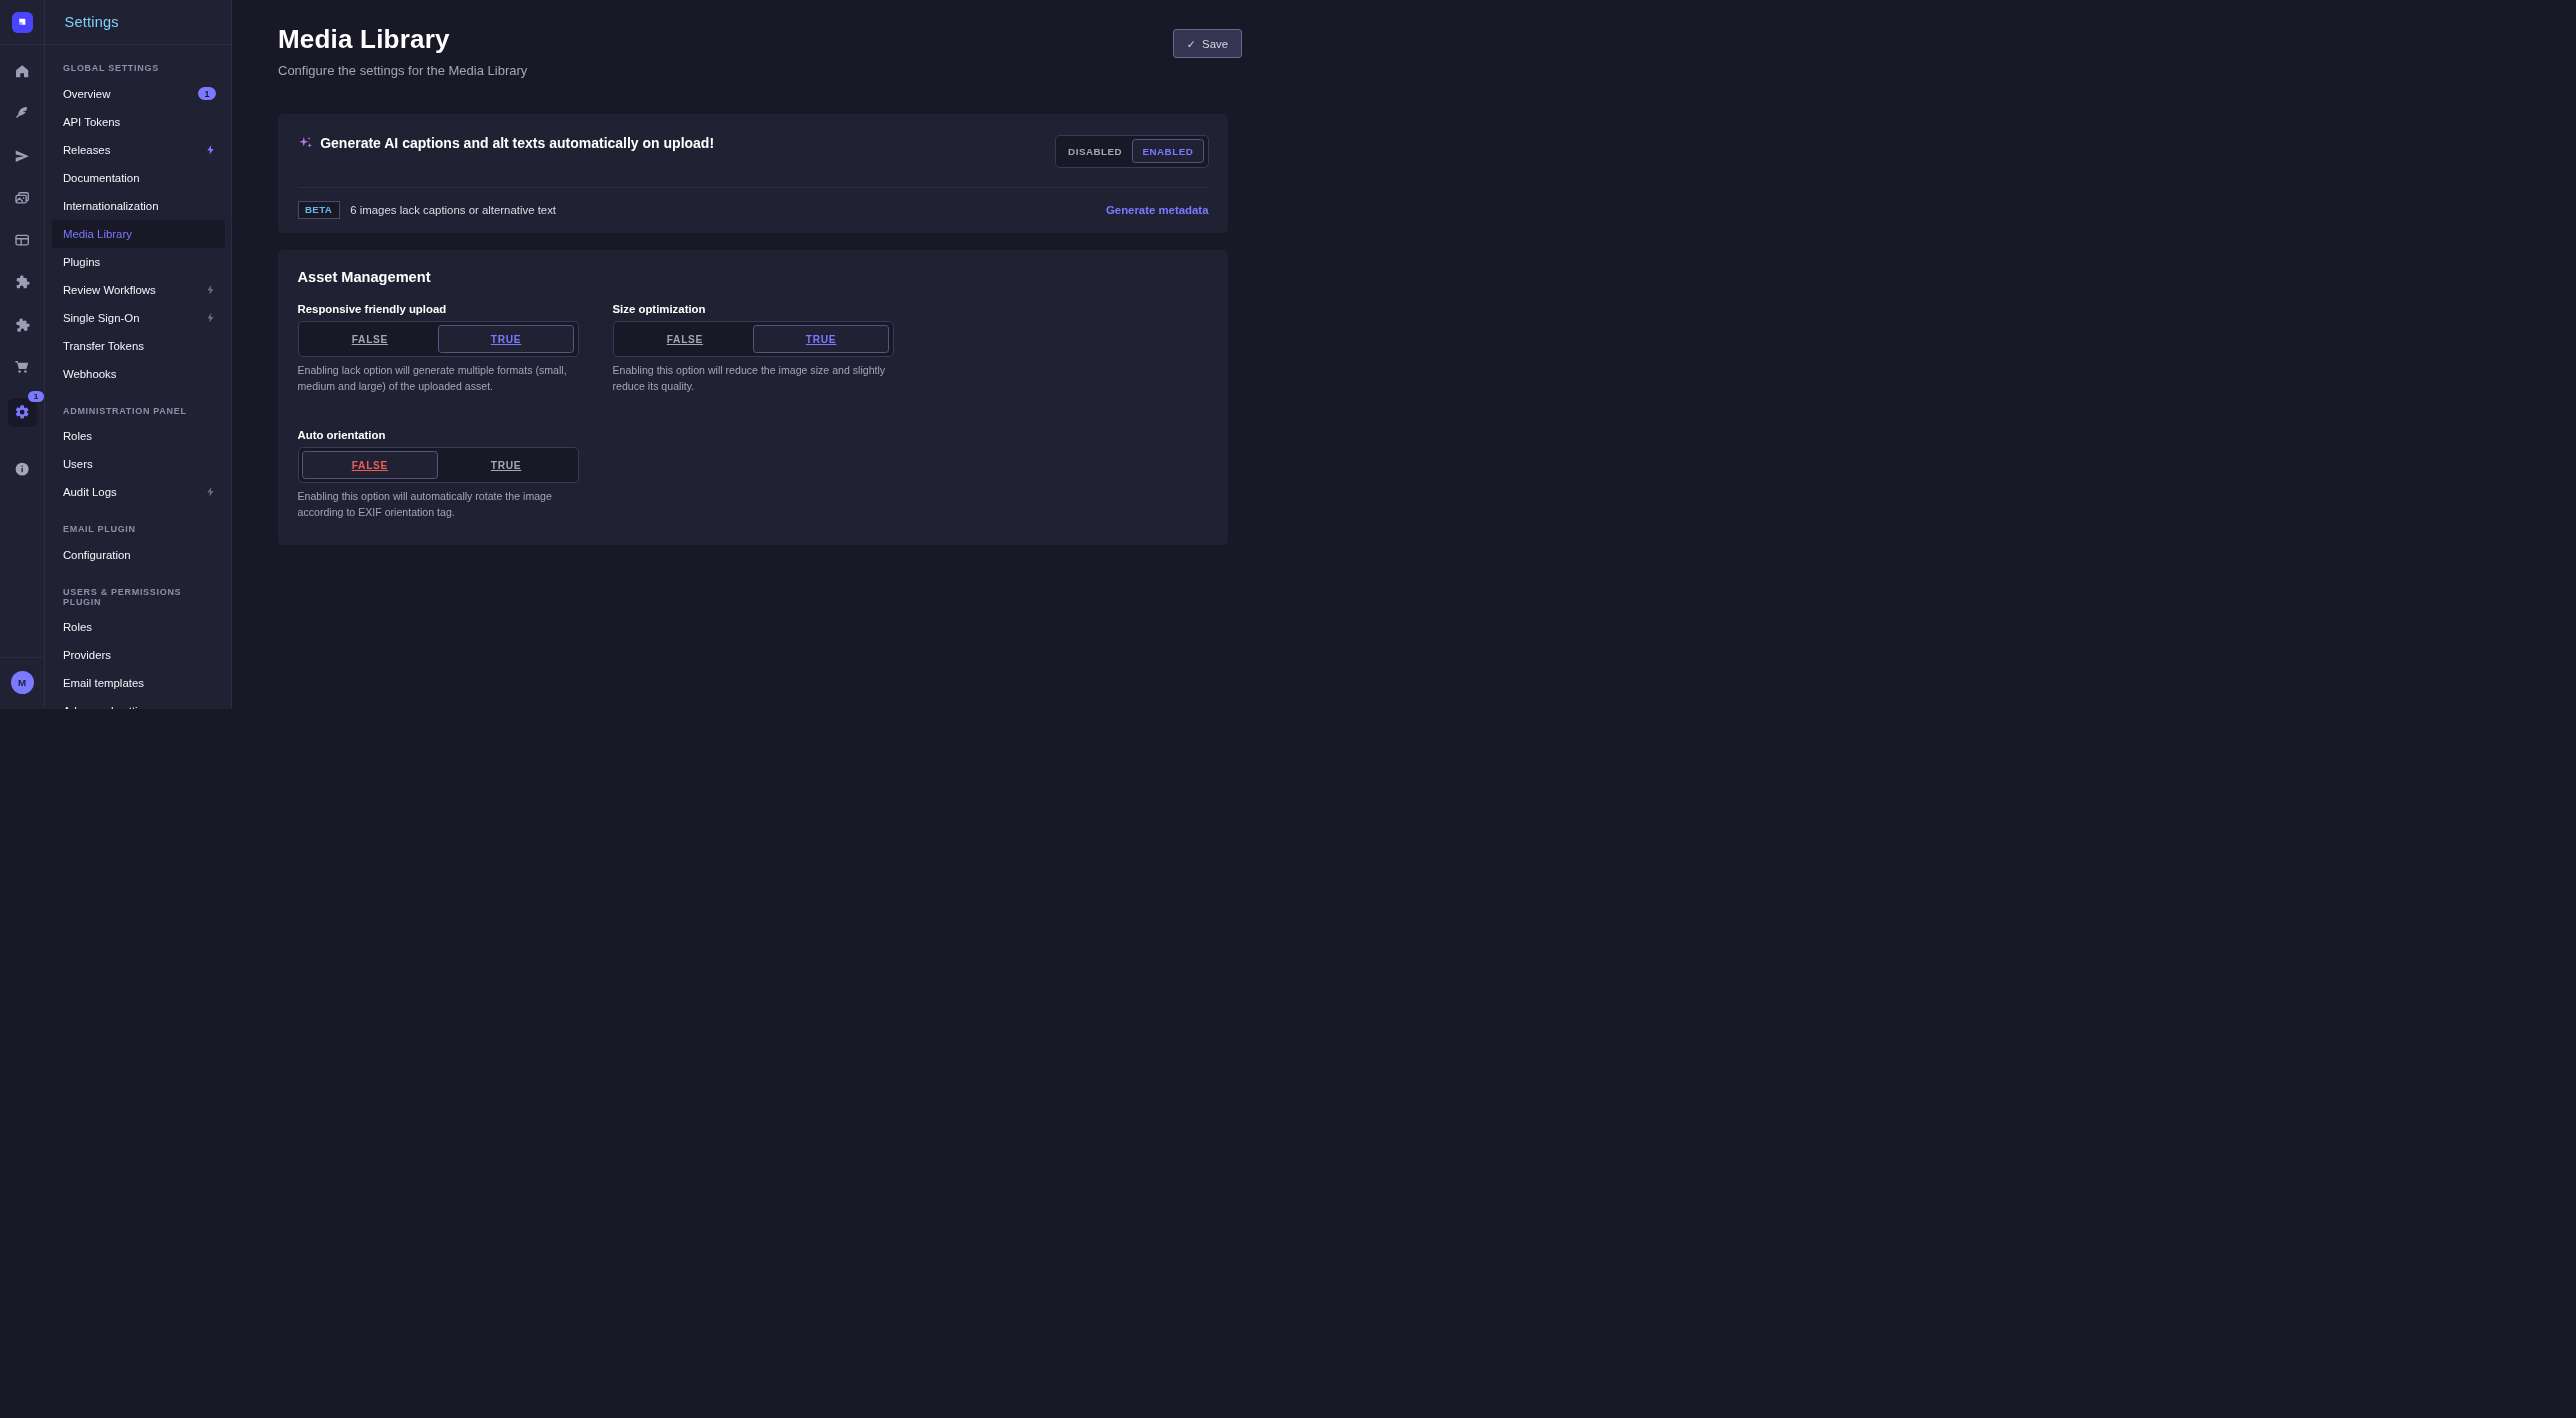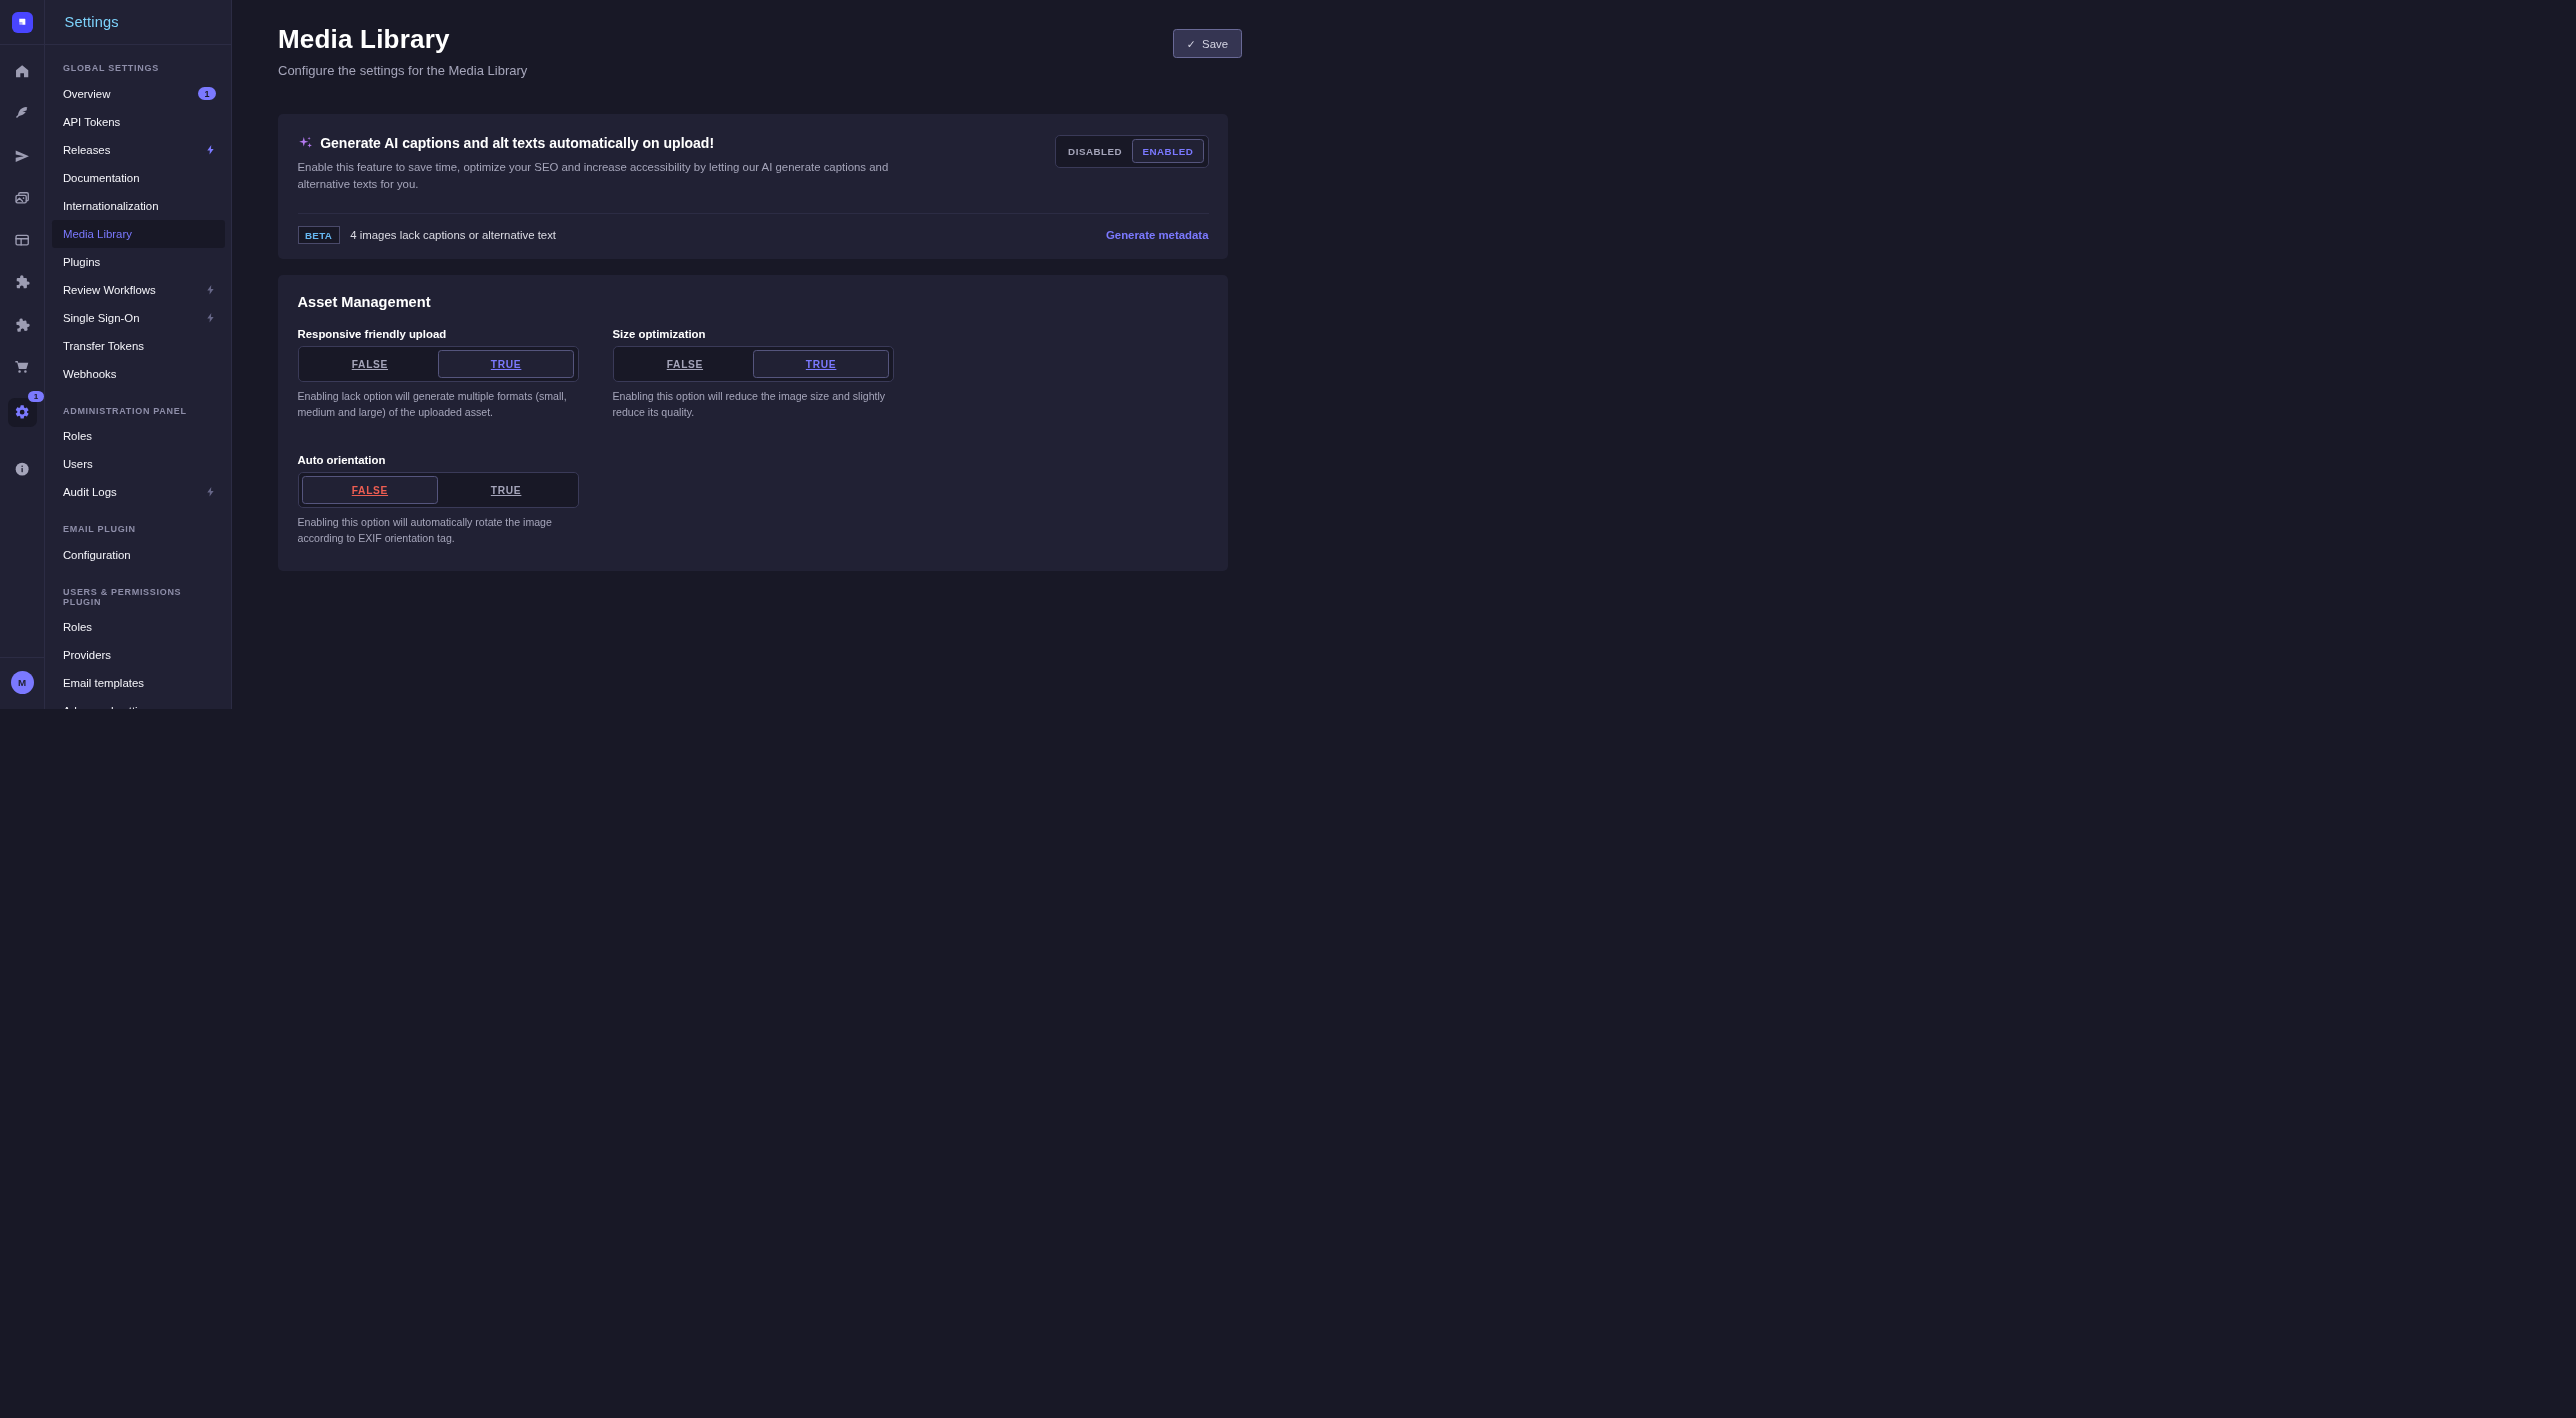--- a/index.html
+++ b/index.html
@@ -254,31 +254,30 @@
       <div class="ai-top">
         <div class="ai-text">
           <div class="ai-title">
             <svg viewBox="0 0 24 24">
               <path d="M9 3l1.6 5.9L16.2 10.5l-5.6 1.6L9 18l-1.6-5.9L1.8 10.5l5.6-1.6Z"></path>
               <path d="M18.2 12.6l.9 2.7 2.7.9-2.7.9-.9 2.7-.9-2.7-2.7-.9 2.7-.9Z"></path>
               <path d="M17.3 2.6l.6 2 2 .6-2 .6-.6 2-.6-2-2-.6 2-.6Z"></path>
             </svg>
             <span>Generate AI captions and alt texts automatically on upload!</span>
           </div>
-          <p class="ai-desc">Enable this feature to save time, optimize your SEO and increase accessibility by letting our AI generate captions and alternative texts for you.</p>
         </div>
         <div class="seg-toggle">
           <span class="seg">DISABLED</span>
           <span class="seg selected accent">ENABLED</span>
         </div>
       </div>
       <div class="divider"></div>
       <div class="ai-footer">
         <span class="beta-badge">BETA</span>
-        <span class="ai-msg">4 images lack captions or alternative text</span>
+        <span class="ai-msg">6 images lack captions or alternative text</span>
         <a class="gen-link">Generate metadata</a>
       </div>
     </section>
 
     <section class="card asset-card">
       <h3 class="asset-title">Asset Management</h3>
       <div class="grid">
         <div class="field">
           <div class="field-label">Responsive friendly upload</div>
           <div class="bool-toggle">

